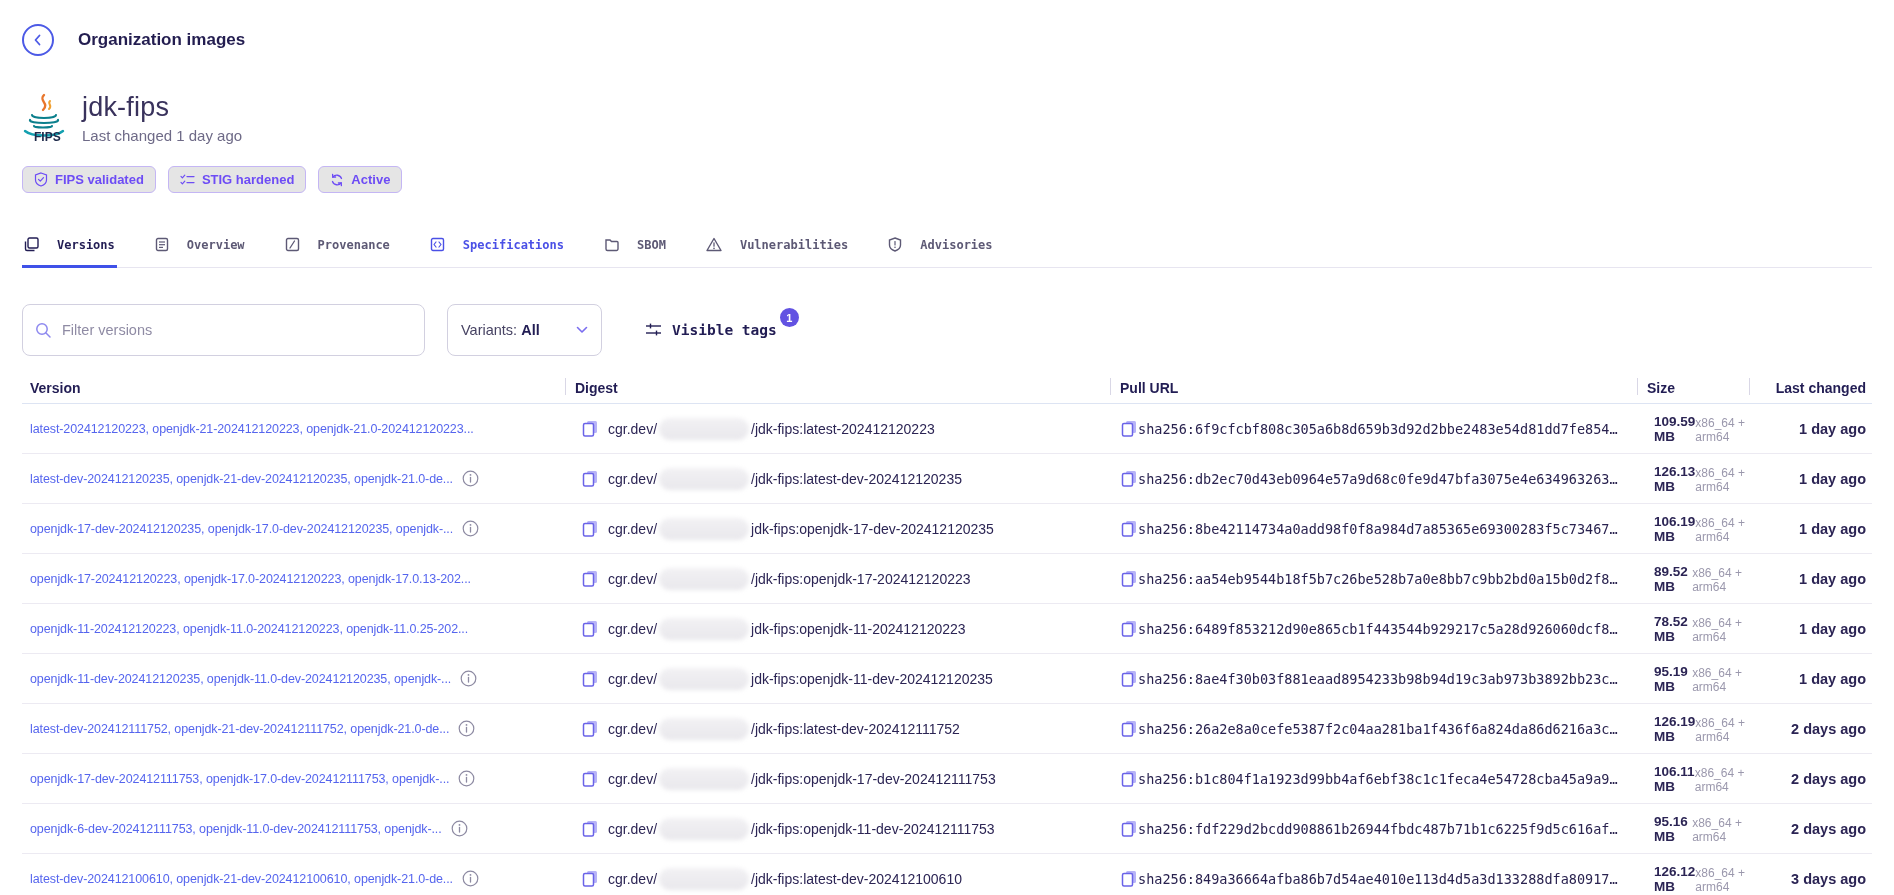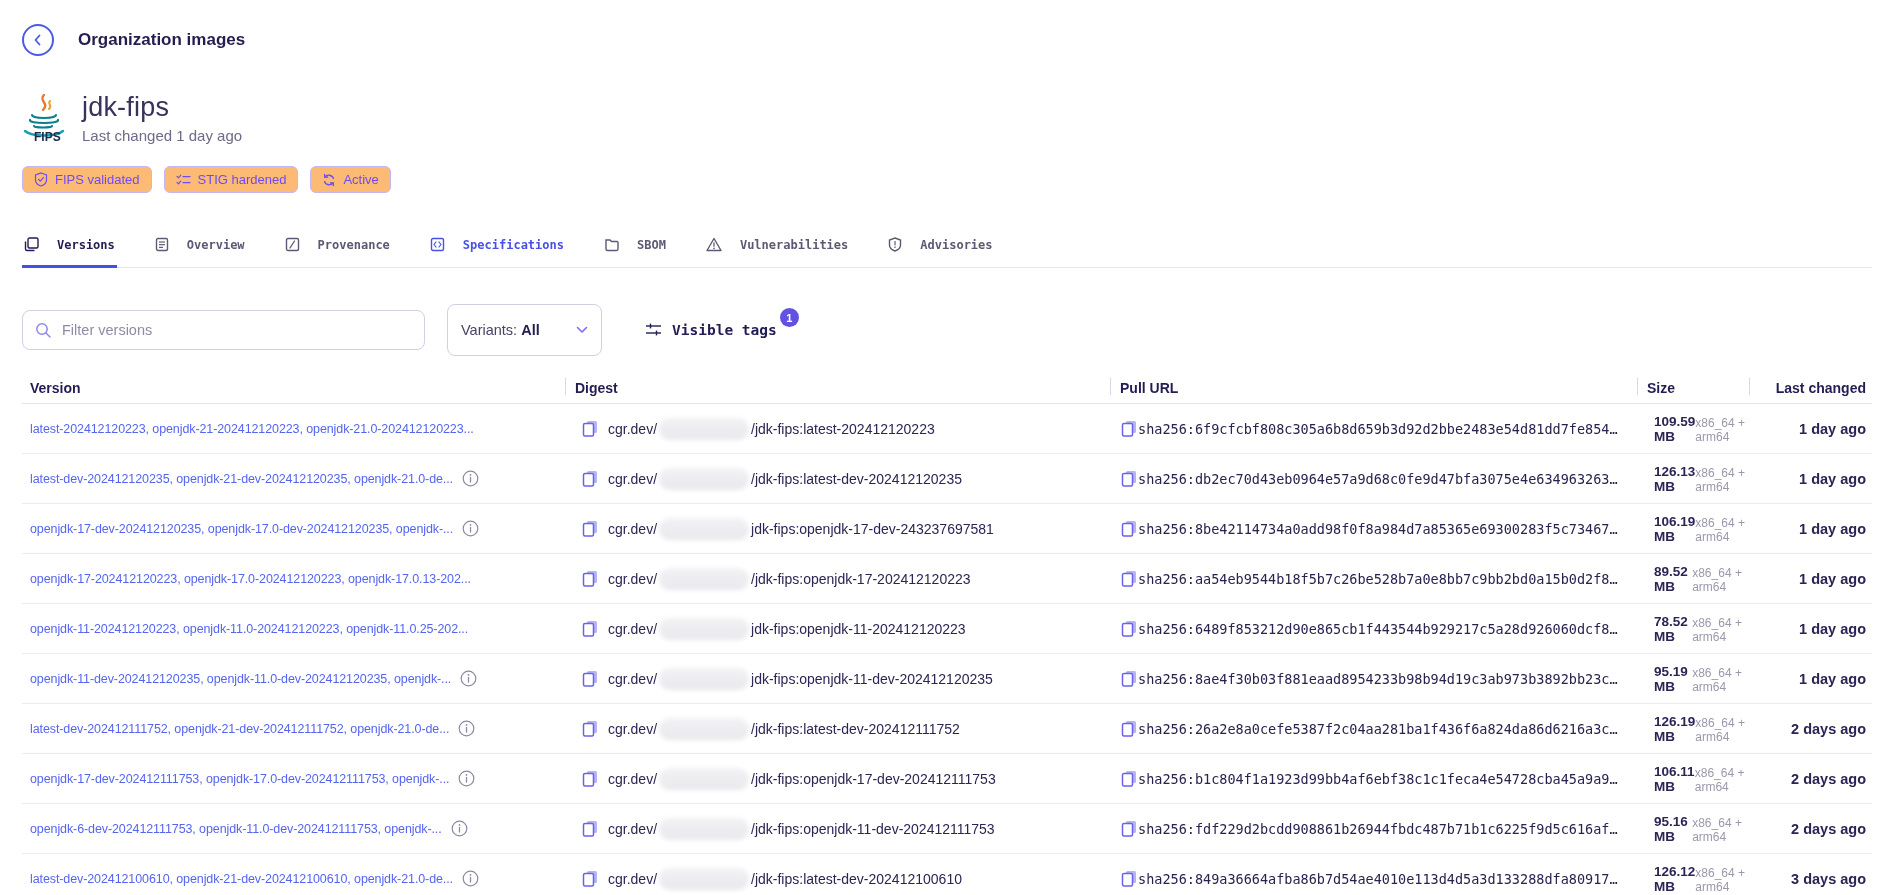--- a/index.html
+++ b/index.html
@@ -15,35 +15,35 @@
 
   
   .title-row { display:flex; align-items:center; gap:14px; margin-top:36px; }
   .logo { width:46px; height:50px; position:relative; flex:0 0 auto; }
   .title-text h1 { font-size:27px; font-weight:normal; color:#39325c; letter-spacing:.2px; }
   .subtitle { font-size:15px; color:#6e6a87; margin-top:4px; }
 
   
   .badges { display:flex; gap:12px; margin-top:22px; }
   .badge { display:flex; align-items:center; gap:7px; border:1px solid #c4b6f4; border-radius:6px;
-    padding:5px 11px; color:#6d4cf5; font-size:13px; font-weight:normal; background:#fdba74; cursor:default; }
+    padding:5px 11px; color:#6d4cf5; font-size:13px; font-weight:bold; background:#e5e5e5; cursor:default; }
   .badge svg { display:block; }
 
   
   .tabs { display:flex; gap:36px; margin-top:44px; border-bottom:1px solid #e7e5f0; }
   .tab { display:flex; align-items:center; gap:18px; padding:0 2px 13px 2px; cursor:pointer;
     font-family:"DejaVu Sans Mono", monospace; font-weight:bold; font-size:12px; color:#5d5975;
     border-bottom:3px solid transparent; margin-bottom:-1px; }
   .tab.active { color:#221d54; border-bottom-color:#3f51e8; }
   .tab.highlight { color:#4a50e6; }
   .tab svg { display:block; }
 
   
   .filter-row { display:flex; align-items:center; margin-top:36px; }
-  .search-box { width:403px; height:40px; border:1px solid #d2d0e0; border-radius:8px;
+  .search-box { width:403px; height:52px; border:1px solid #d2d0e0; border-radius:8px;
     display:flex; align-items:center; padding:0 12px; gap:10px; }
   .search-box input { border:none; outline:none; flex:1; font-size:14.5px; color:#29224f;
     font-family:"Liberation Sans", sans-serif; }
   .search-box input::placeholder { color:#8f8ba4; }
   .variants { width:155px; height:52px; border:1px solid #d2d0e0; border-radius:8px; margin-left:22px;
     display:flex; align-items:center; justify-content:space-between; padding:0 13px; cursor:pointer; }
   .variants .vlabel { font-size:14.5px; color:#474363; }
   .variants .vlabel b { color:#221d54; }
   .visible-tags { position:relative; margin-left:43px; display:flex; align-items:center; gap:10px;
     cursor:pointer; background:none; border:none; }
@@ -321,21 +321,21 @@
     <div class="cell c-url">
       <button class="copy-btn">
         <svg width="18" height="19" viewBox="0 0 18 19">
                 <rect x="6" y="2" width="10" height="12" rx="1.5" fill="#b7b3f7"></rect>
                 <rect x="2.5" y="4.5" width="10" height="12.5" rx="1.5" fill="#fff" stroke="#6a63e8" stroke-width="1.5"></rect>
               </svg>
       </button>
       <span class="urltext">
               <span>cgr.dev/</span>
               <span class="blur-blob"></span>
-              <span>jdk-fips:openjdk-17-dev-243237697581</span>
+              <span>jdk-fips:openjdk-17-dev-202412120235</span>
             </span>
     </div>
     <div class="cell c-digest">
       <button class="copy-btn">
         <svg width="18" height="19" viewBox="0 0 18 19">
                 <rect x="6" y="2" width="10" height="12" rx="1.5" fill="#b7b3f7"></rect>
                 <rect x="2.5" y="4.5" width="10" height="12.5" rx="1.5" fill="#fff" stroke="#6a63e8" stroke-width="1.5"></rect>
               </svg>
       </button>
       <span class="digesttext">sha256:8be42114734a0add98f0f8a984d7a85365e69300283f5c73467…</span>

